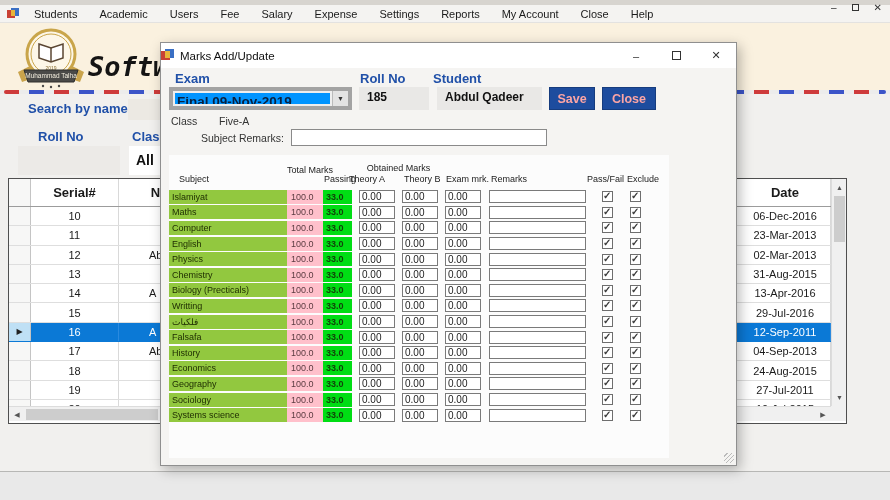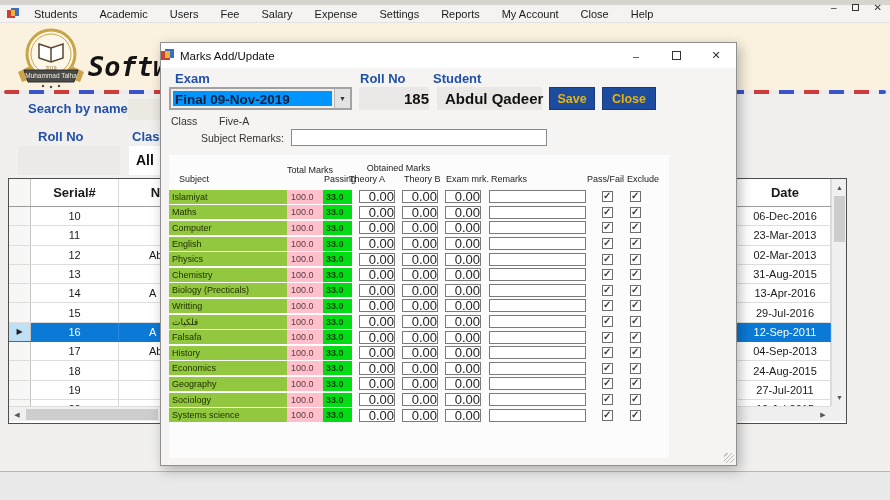--- a/index.html
+++ b/index.html
@@ -66,42 +66,42 @@
   .dialog{position:absolute;left:160px;top:42px;width:577px;height:424px;background:#f5f4f2;
     border:1px solid #8f8f8f;box-shadow:3px 4px 12px rgba(0,0,0,.28);}
   .dtitle{position:relative;height:25px;background:#fff;display:flex;align-items:center;
     font-size:11.5px;color:#111;}
   .dtitle-icon{width:13px;height:13px;margin-right:6px;}
   .dctrls{position:absolute;right:0;top:0;height:25px;display:flex;}
   .dc{width:40px;height:25px;display:flex;align-items:center;justify-content:center;font-size:11px;color:#333;}
   .dc-restore{width:9px;height:9px;border:1px solid #333;}
   .dlabel{position:absolute;font-weight:bold;font-size:13px;color:#2050a8;white-space:nowrap;}
   .combo{position:absolute;left:8px;top:44px;width:183px;height:23px;background:#eee;
-    border:2px solid #a3a3a3;display:flex;}
+    border:4px solid #a3a3a3;display:flex;}
   .combo-text{flex:1;margin:2px;background:#0094ff;color:#09213f;font-weight:bold;font-size:13.5px;
     padding:1px 2px;white-space:nowrap;overflow:hidden;}
   .combo-btn{width:16px;background:#e3e3e3;border-left:1px solid #bbb;display:flex;align-items:center;justify-content:center;font-size:7px;color:#333;}
-  .val-box{position:absolute;top:44px;height:23px;background:#e9e8e6;font-weight:bold;font-size:15px;
-    color:#111;padding:3px 0 0 8px;white-space:nowrap;text-align:right;}
+  .val-box{position:absolute;top:44px;height:23px;background:#e9e8e6;font-weight:bold;font-size:12px;
+    color:#111;padding:3px 0 0 8px;white-space:nowrap;}
   .roll-val{left:198px;width:70px;}
   .student-val{left:276px;width:105px;}
-  .btn{position:absolute;top:44px;height:23px;background:#1d4c9e;color:#eab308;font-weight:bold;
+  .btn{position:absolute;top:44px;height:23px;background:#1d4c9e;color:#fca5a5;font-weight:bold;
     font-size:12.5px;border:1px solid #163c7e;display:flex;align-items:center;justify-content:center;cursor:pointer;}
   .btn-save{left:388px;width:46px;}
   .btn-close{left:441px;width:54px;}
   .small-lbl{position:absolute;font-size:10.5px;color:#333;white-space:nowrap;}
   .remarks-box{position:absolute;left:130px;top:86px;width:256px;height:17px;background:#fff;border:1px solid #8a8a8a;}
   .inner-panel{position:absolute;left:8px;top:112px;width:500px;height:303px;background:#fcfcfc;}
   .ghead{position:absolute;font-size:9px;color:#222;white-space:nowrap;}
   .grows{position:absolute;left:8px;top:146px;width:500px;}
   .grow{display:flex;height:15.6px;align-items:center;}
   .g-subject{width:118px;height:14px;background:#92c83f;font-size:9px;line-height:14px;padding-left:3px;color:#1d2b00;overflow:hidden;white-space:nowrap;}
   .g-total{width:36px;height:14px;background:#ffc0cb;font-size:9px;line-height:14px;padding-left:4px;color:#5a3a40;}
   .g-pass{width:29px;height:14px;background:#00dd14;font-size:9px;line-height:14px;padding-left:3px;color:#12400a;font-weight:bold;}
-  .g-input{width:36px;height:13px;background:#fff;border:1px solid #7a7a7a;font-size:13px;line-height:11px;padding-left:2px;color:#222;text-align:right;}
+  .g-input{width:36px;height:13px;background:#fff;border:1px solid #7a7a7a;font-size:10px;line-height:11px;padding-left:2px;color:#222;}
   .gi-a{margin-left:7px;} .gi-b{margin-left:7px;} .gi-e{margin-left:7px;}
   .g-remarks{margin-left:8px;width:97px;height:13px;background:#fff;border:1px solid #7a7a7a;}
   .g-cb{width:11px;height:11px;background:#fff;border:1px solid #6e6e6e;position:relative;}
   .cb1{margin-left:16px;} .cb2{margin-left:17px;}
   .g-cb.checked::after{content:"\2713";position:absolute;left:0px;top:-2px;font-size:10px;font-weight:bold;color:#3a3a3a;}
   .grip{position:absolute;right:2px;bottom:2px;width:10px;height:10px;
     background:repeating-linear-gradient(135deg,transparent 0 2px,#bbb 2px 3px);}
 </style>
 </head>
 <body>

